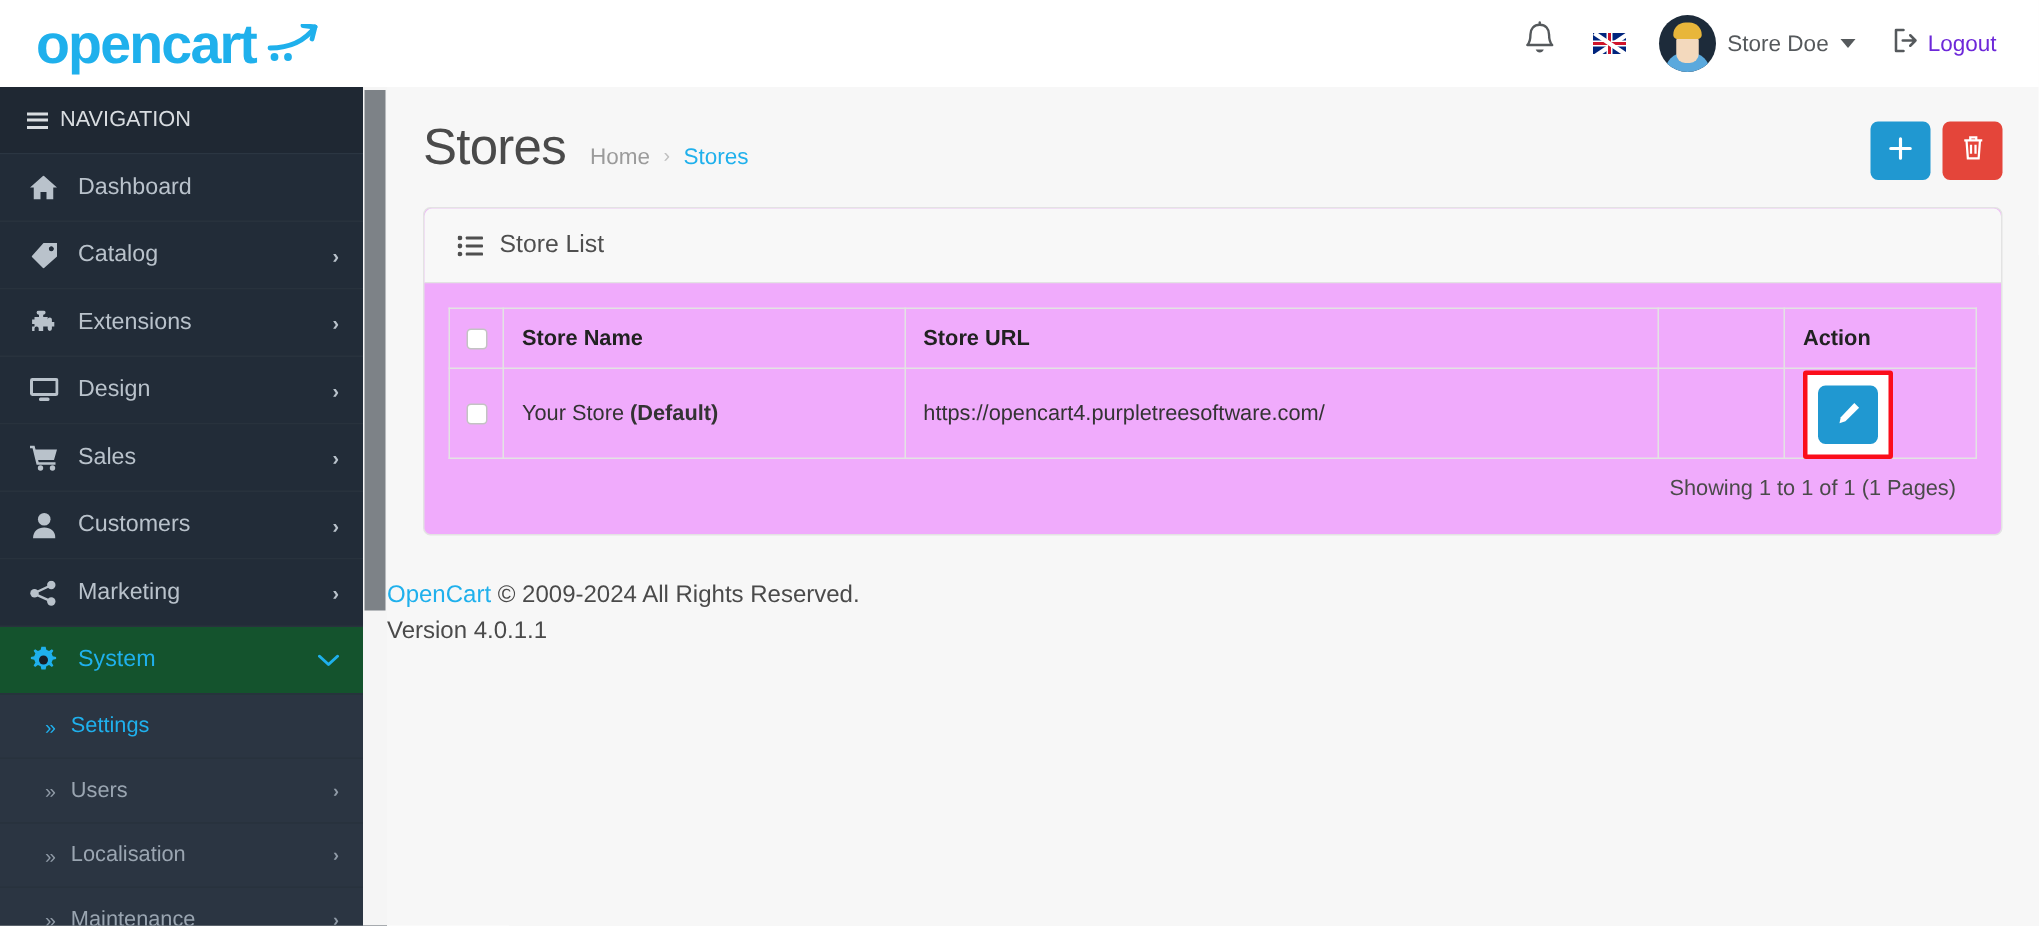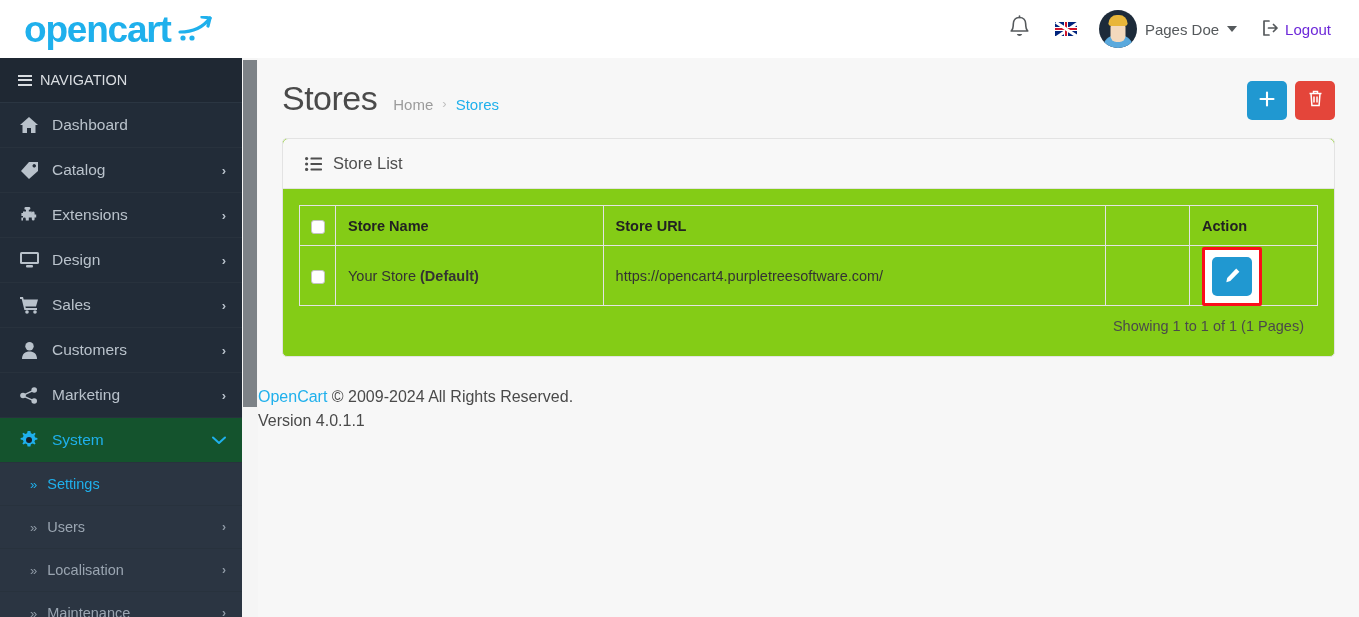--- a/index.html
+++ b/index.html
@@ -264,21 +264,21 @@
     border: none; border-radius: 5px;
     display: flex; align-items: center; justify-content: center;
     cursor: pointer;
     color: #ffffff;
   }
   #btn-add { background: #2098d1; }
   #btn-delete { background: #e4453a; }
 
   #card {
     margin: 0 24px;
-    background: #84cc16;
+    background: #f0abfc;
     border: 1px solid #e3e3e3;
     border-radius: 5px;
   }
   #card-header {
     height: 50px;
     display: flex; align-items: center;
     padding: 0 22px;
     border-bottom: 1px solid #e3e3e3;
     background: #f8f8f8;
     border-radius: 5px 5px 0 0;
@@ -385,21 +385,21 @@
         <span class="flag-cross-r"></span>
       </span>
     </div>
 
     <div id="user-menu">
       <span id="avatar">
         <span class="av-body"></span>
         <span class="av-face"></span>
         <span class="av-hair"></span>
       </span>
-      <span class="user-name">Pages Doe</span>
+      <span class="user-name">Store Doe</span>
       <span class="caret-down"></span>
     </div>
 
     <a id="logout-btn">
       <span>
         <svg width="18" height="18" viewBox="0 0 18 18">
           <path d="M8,2 L3,2 L3,16 L8,16" fill="none" stroke="#55595c" stroke-width="1.7" stroke-linecap="round" stroke-linejoin="round"></path>
           <path d="M7.5,9 L16,9 M12.5,5.5 L16,9 L12.5,12.5" fill="none" stroke="#55595c" stroke-width="1.7" stroke-linecap="round" stroke-linejoin="round"></path>
         </svg>
       </span>

